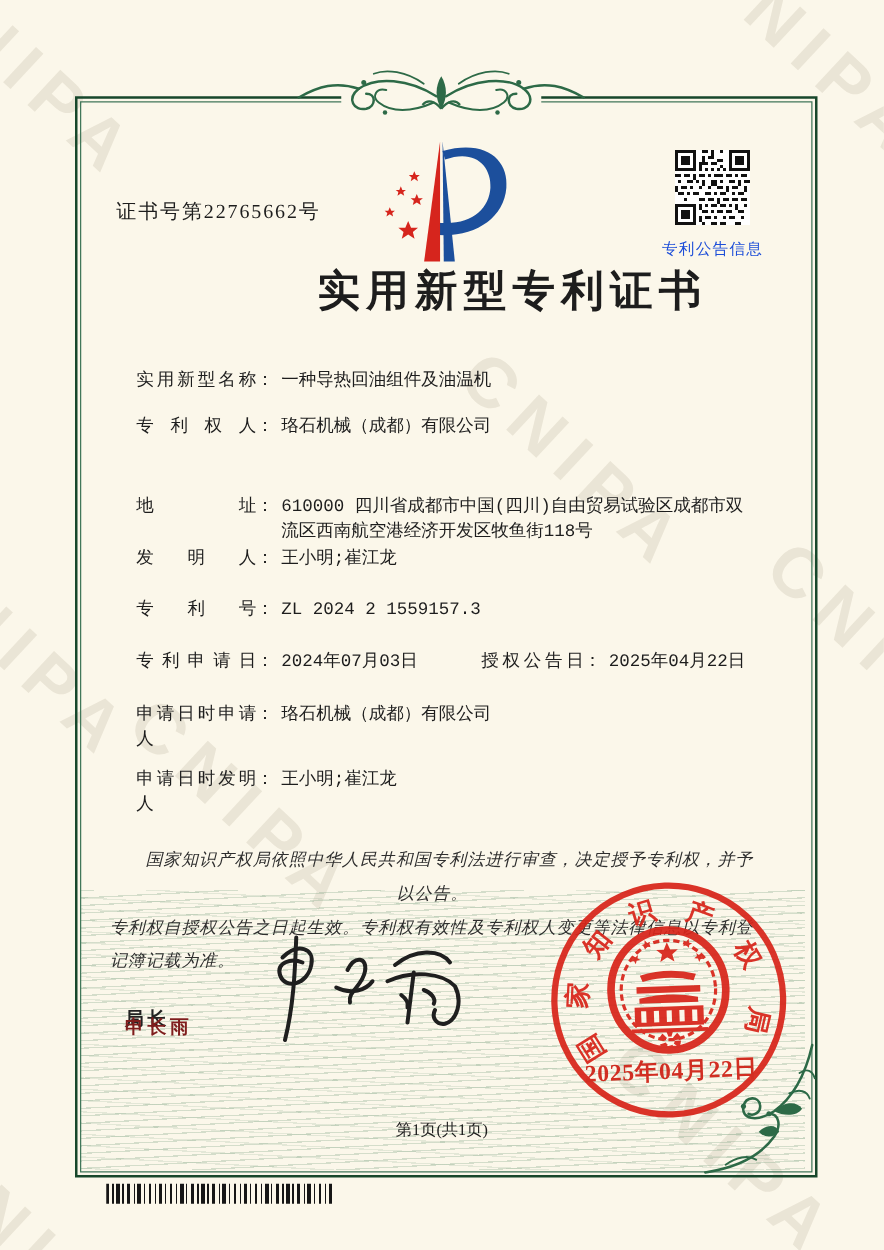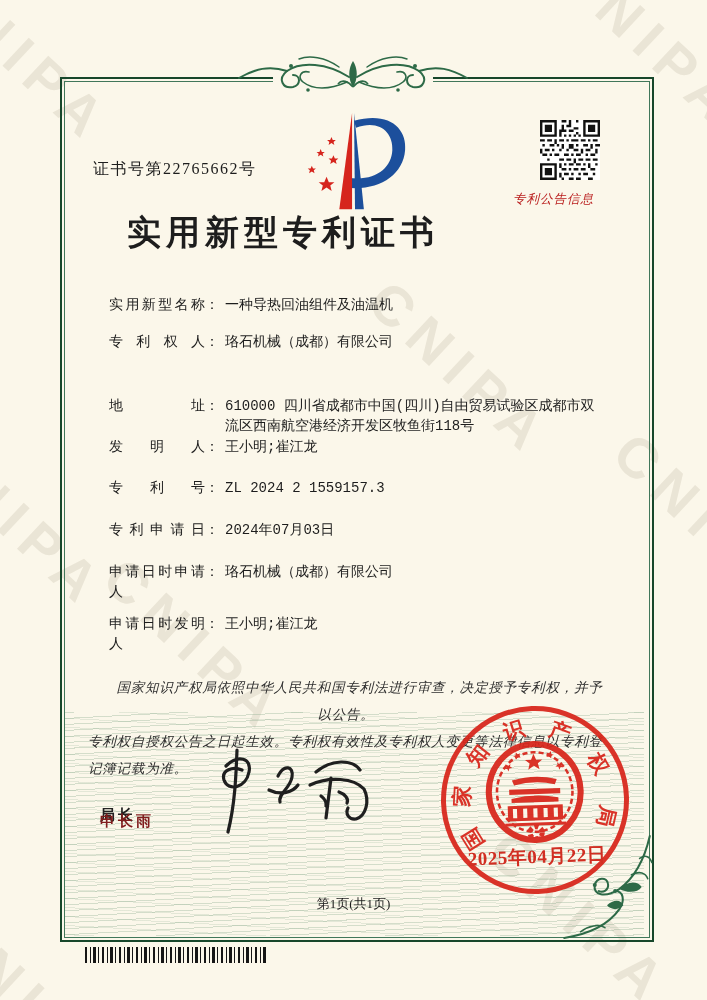--- a/index.html
+++ b/index.html
@@ -20,23 +20,23 @@
          background:
            repeating-linear-gradient(177deg, rgba(121,160,128,.30) 0 1px, transparent 1px 6px),
            repeating-linear-gradient(183deg, rgba(121,160,128,.18) 0 1px, transparent 1px 9px);}
   .top-flourish{position:absolute;left:233px;top:54px;width:240px;height:46px;z-index:2;}
   .corner-flourish{position:absolute;left:560px;top:834px;width:94px;height:108px;z-index:2;}
 
   
   .cert-no{left:93px;top:123px;font-size:16px;letter-spacing:1.5px;z-index:3;margin-top:36px;}
   .logo{left:296px;top:109px;width:120px;height:108px;z-index:3;}
   .qr{left:540px;top:120px;width:60px;height:60px;z-index:3;}
-  .qr-label{left:513px;top:191px;width:114px;font-size:12.5px;
-            color:#b91c1c;letter-spacing:1px;font-style:italic;z-index:3;}
-  .title{left:0;width:566px;top:210px;text-align:center;font-size:34px;font-weight:bold;
+  .qr-label{left:513px;top:191px;width:114px;text-align:center;font-size:12.5px;
+            color:#1d4ed8;letter-spacing:1px;z-index:3;}
+  .title{left:0;width:566px;top:210px;text-align:right;font-size:34px;font-weight:bold;
          letter-spacing:5px;z-index:3;}
 
   
   .row{position:absolute;left:93px;width:560px;font-size:14px;line-height:20px;z-index:3;}
   .lbl{display:inline-block;width:96px;text-align:justify;text-align-last:justify;
        vertical-align:top;margin-left:16px;}
   .colon{display:inline-block;vertical-align:top;}
   .val{display:inline-block;vertical-align:top;padding-left:6px;font-family:Liberation Mono, monospace;}
   .col2{position:absolute;left:292px;top:0;}
   .lbl2{display:inline-block;width:82px;text-align:justify;text-align-last:justify;vertical-align:top;}
@@ -172,20 +172,21 @@
 <div class="row" style="top:437px">
   <span class="lbl">发明人</span><span class="colon">：</span><span class="val">王小明;崔江龙</span>
 </div>
 
 <div class="row" style="top:478px">
   <span class="lbl">专利号</span><span class="colon">：</span><span class="val">ZL 2024 2 1559157.3</span>
 </div>
 
 <div class="row" style="top:520px">
   <span class="lbl">专利申请日</span><span class="colon">：</span><span class="val">2024年07月03日</span>
+  <span class="col2"><span class="lbl2">授权公告日</span><span class="colon">：</span><span class="val">2025年04月22日</span></span>
 </div>
 
 <div class="row" style="top:562px">
   <span class="lbl">申请日时申请人</span><span class="colon">：</span><span class="val">珞石机械（成都）有限公司</span>
 </div>
 
 <div class="row" style="top:614px">
   <span class="lbl">申请日时发明人</span><span class="colon">：</span><span class="val">王小明;崔江龙</span>
 </div>
 

